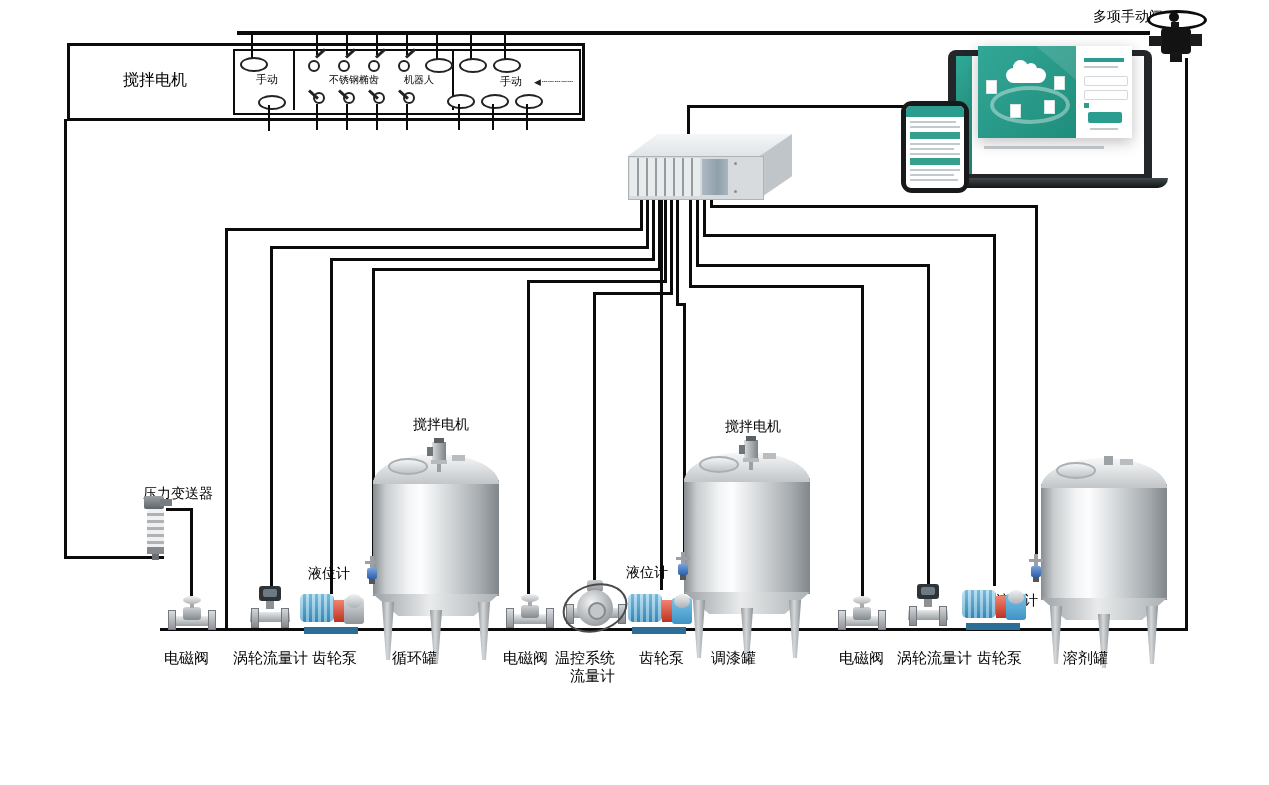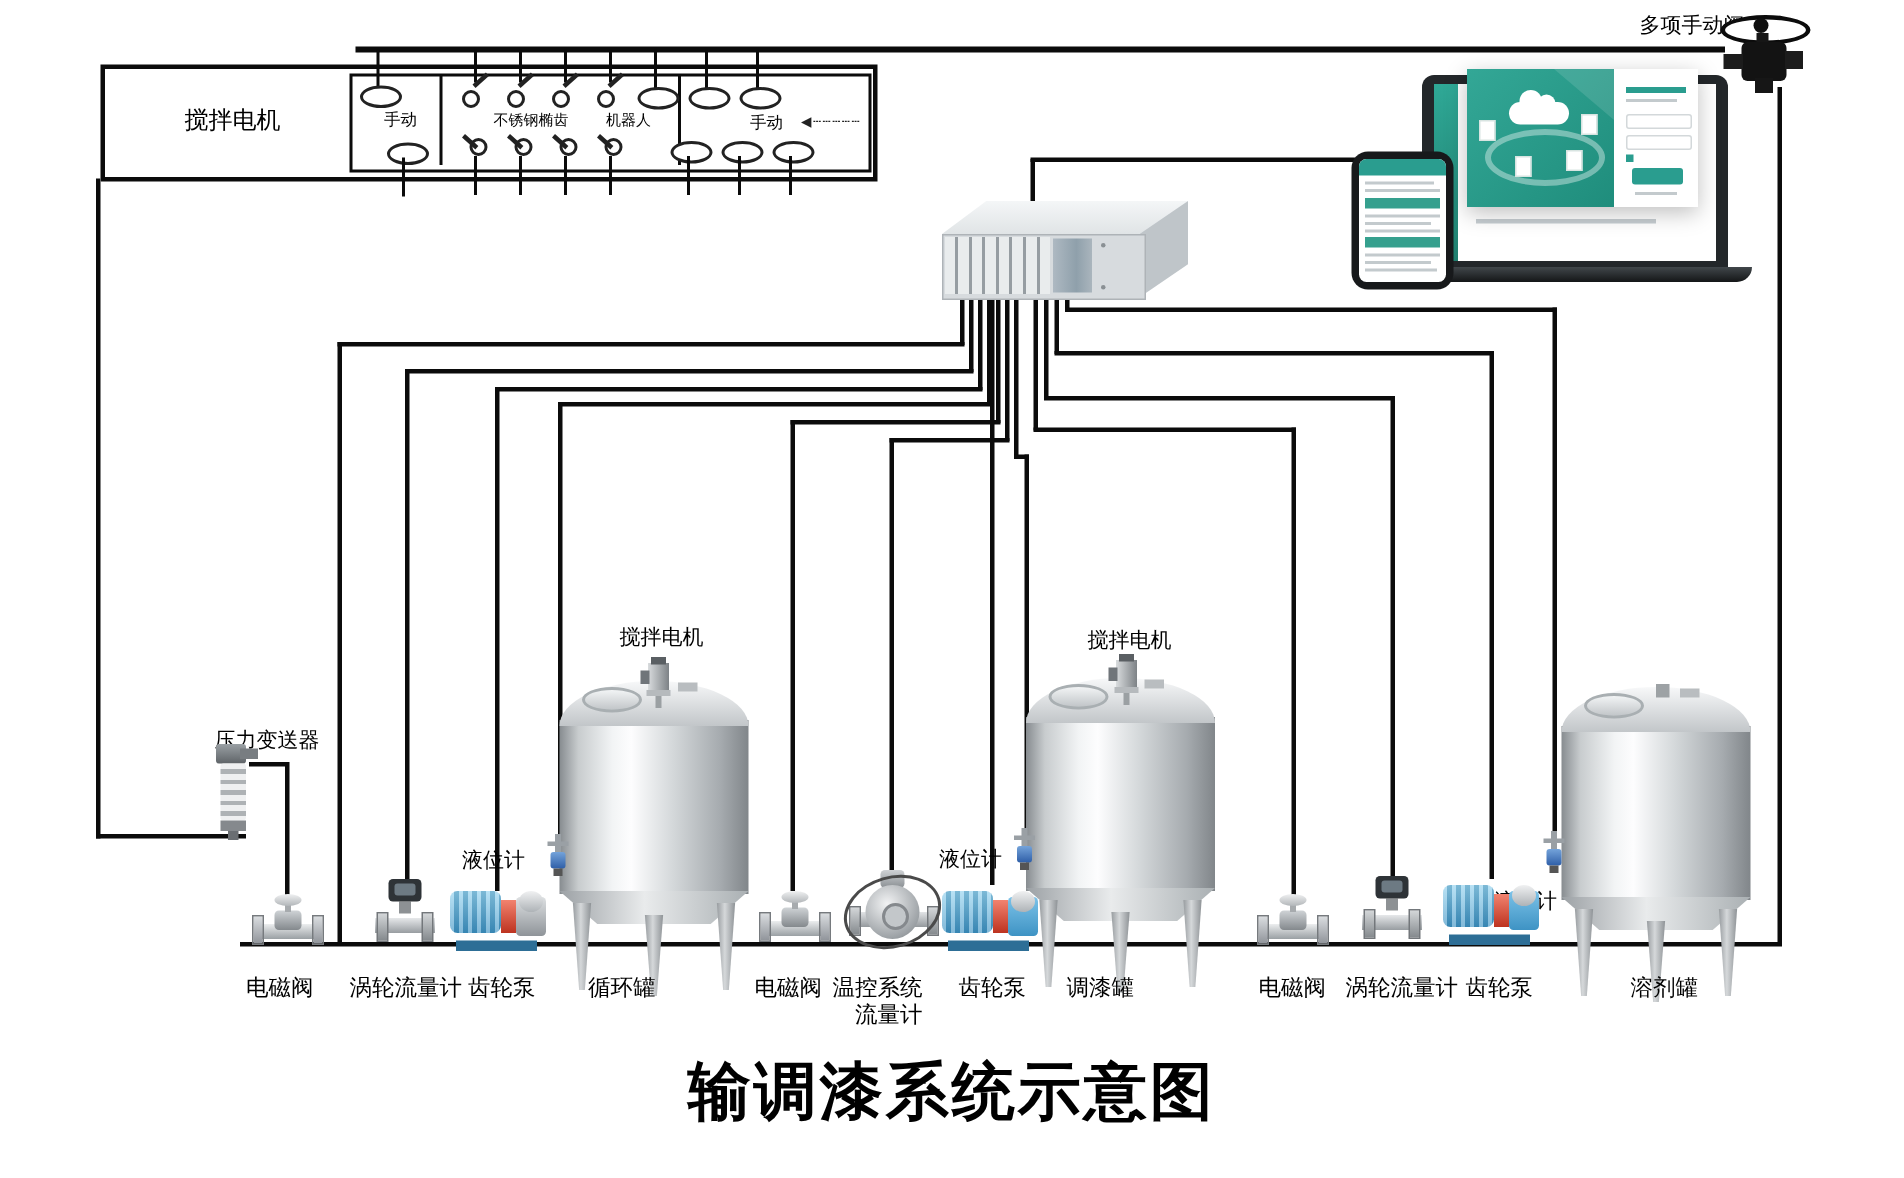--- a/index.html
+++ b/index.html
@@ -472,16 +472,15 @@
   </div>
   <div class="dev pump blue" style="left:962px;top:586px">
     <div class="base"></div>
       <div class="mot"></div>
     <div class="cpl"></div>
       <div class="ph"></div>
   </div>
   <div class="lbl fs15" style="left:839px;top:649px">电磁阀</div>
   <div class="lbl fs15" style="left:897px;top:649px">涡轮流量计</div>
   <div class="lbl fs15" style="left:977px;top:649px">齿轮泵</div>
-  <div class="lbl fs15" style="left:1087px;top:649px">溶剂罐</div>
-
-  <div class="title">输调漆系统示意图</div>
+  <div class="lbl fs15" style="left:1063px;top:649px">溶剂罐</div>
+
 </div>
 
 </body></html>

